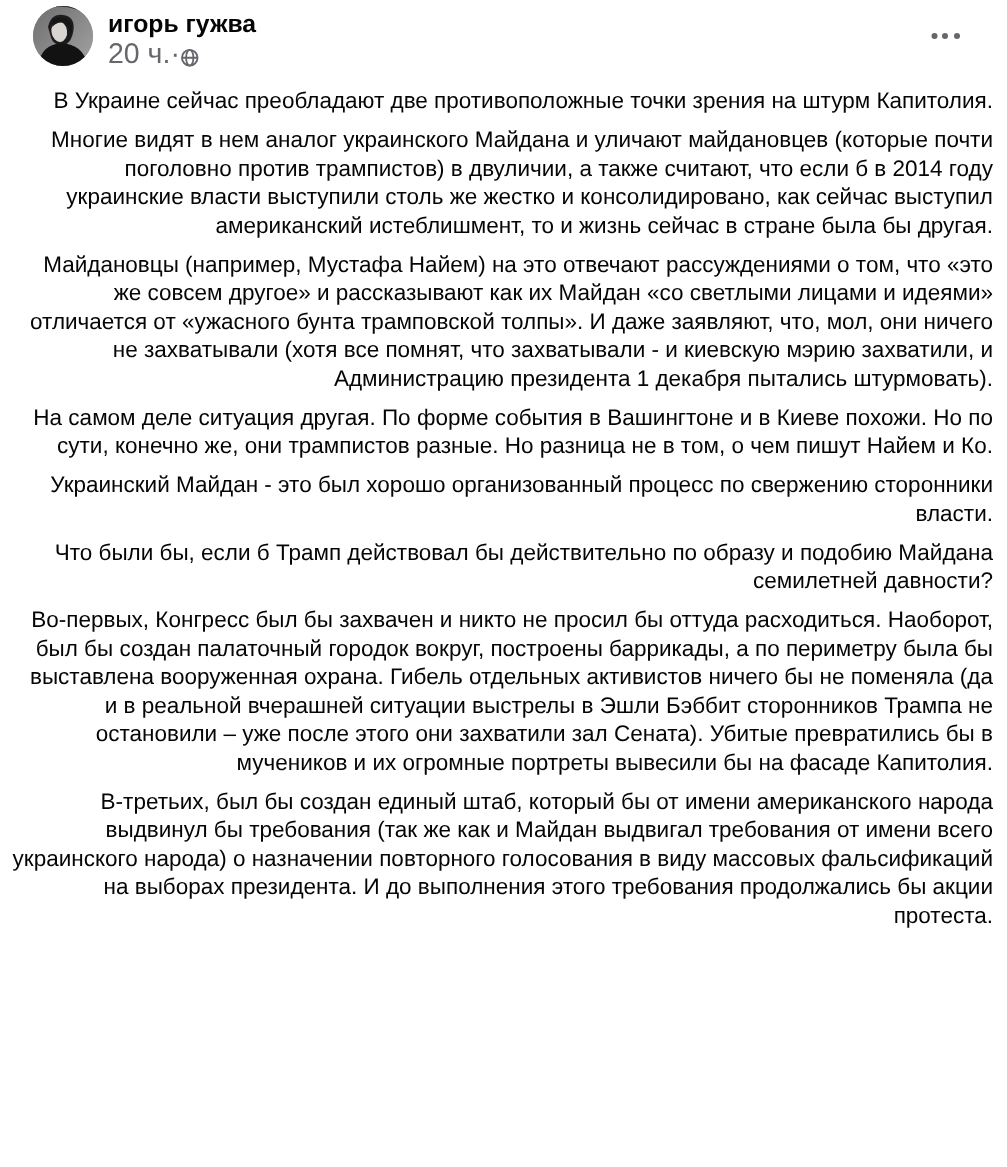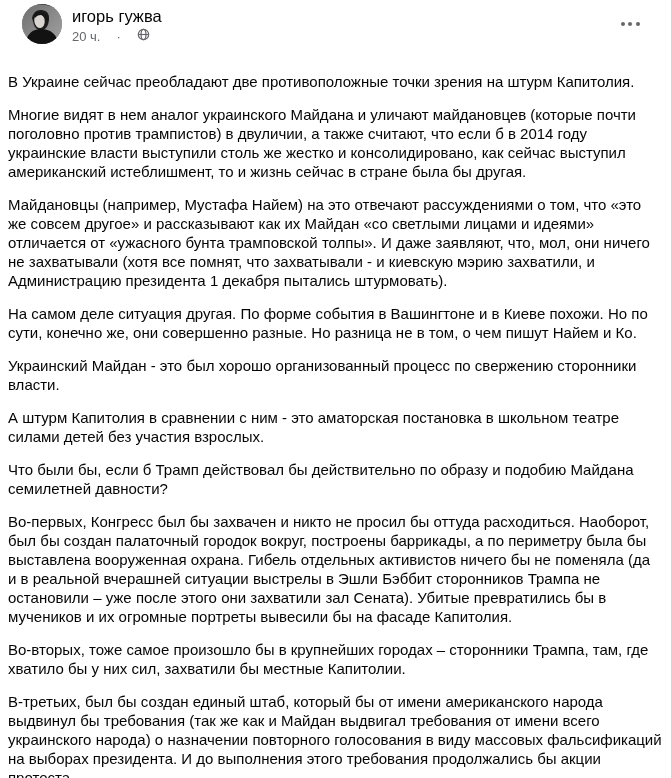--- a/index.html
+++ b/index.html
@@ -16,47 +16,47 @@
   
   .header { position:relative; height:50px; }
   .avatar {
     position:absolute; left:22px; top:4px;
     width:40px; height:40px; border-radius:50%;
     overflow:hidden; cursor:pointer; background:#8c8c8c;
   }
   .avatar svg { display:block; }
   .hmeta { position:absolute; left:72px; top:6px; }
   .author {
-    font-weight:400; font-size:16.5px; line-height:20px;
+    font-weight:700; font-size:16.5px; line-height:20px;
     color:#050505; cursor:pointer; white-space:nowrap;
   }
   .subline {
-    display:flex; align-items:flex-start; gap:16px;
-    color:#65676B; font-size:13px; line-height:17px; margin-top:2px;
+    display:flex; align-items:flex-end; gap:0;
+    color:#65676B; font-size:19px; line-height:17px; margin-top:2px;
   }
   .subline .ts { cursor:pointer; }
   .globe { display:inline-flex; align-items:center; }
   .menu-btn {
     position:absolute; right:23px; top:13px;
     width:36px; height:22px; border-radius:6px;
     display:flex; align-items:center; justify-content:center; gap:3.5px;
     cursor:pointer;
   }
   .menu-btn i {
     width:4px; height:4px; border-radius:50%;
     background:#65676B; display:block;
   }
 
   
   .body-text {
     padding:8px 9px 0 8px;
     font-size:15px; line-height:19px;
     color:#050505;
   }
-  .body-text p { margin:14px 0 7px 0; }
+  .body-text p { margin:0 0 7px 0;text-align:right; }
 </style>
 </head>
 <body>
 
 <div class="post">
 
   <div class="header">
 
     <div class="avatar">
       <svg width="40" height="40" viewBox="0 0 40 40">
@@ -95,22 +95,20 @@
       <i></i>
       <i></i>
     </div>
 
   </div>
 
   <div class="body-text">
     <p>В Украине сейчас преобладают две противоположные точки зрения на штурм Капитолия.</p>
     <p>Многие видят в нем аналог украинского Майдана и уличают майдановцев (которые почти поголовно против трампистов) в двуличии, а также считают, что если б в 2014 году украинские власти выступили столь же жестко и консолидировано, как сейчас выступил американский истеблишмент, то и жизнь сейчас в стране была бы другая.</p>
     <p>Майдановцы (например, Мустафа Найем) на это отвечают рассуждениями о том, что «это же совсем другое» и рассказывают как их Майдан «со светлыми лицами и идеями» отличается от «ужасного бунта трамповской толпы». И даже заявляют, что, мол, они ничего не захватывали (хотя все помнят, что захватывали - и киевскую мэрию захватили, и Администрацию президента 1 декабря пытались штурмовать).</p>
-    <p>На самом деле ситуация другая. По форме события в Вашингтоне и в Киеве похожи. Но по сути, конечно же, они совершенно разные. Но разница не в том, о чем пишут Найем и Ко.</p>
+    <p>На самом деле ситуация другая. По форме события в Вашингтоне и в Киеве похожи. Но по сути, конечно же, они трампистов разные. Но разница не в том, о чем пишут Найем и Ко.</p>
     <p>Украинский Майдан - это был хорошо организованный процесс по свержению сторонники власти.</p>
-    <p>А штурм Капитолия в сравнении с ним - это аматорская постановка в школьном театре силами детей без участия взрослых.</p>
     <p>Что были бы, если б Трамп действовал бы действительно по образу и подобию Майдана семилетней давности?</p>
     <p>Во-первых, Конгресс был бы захвачен и никто не просил бы оттуда расходиться. Наоборот, был бы создан палаточный городок вокруг, построены баррикады, а по периметру была бы выставлена вооруженная охрана. Гибель отдельных активистов ничего бы не поменяла (да и в реальной вчерашней ситуации выстрелы в Эшли Бэббит сторонников Трампа не остановили – уже после этого они захватили зал Сената). Убитые превратились бы в мучеников и их огромные портреты вывесили бы на фасаде Капитолия.</p>
-    <p>Во-вторых, тоже самое произошло бы в крупнейших городах – сторонники Трампа, там, где хватило бы у них сил, захватили бы местные Капитолии.</p>
     <p>В-третьих, был бы создан единый штаб, который бы от имени американского народа выдвинул бы требования (так же как и Майдан выдвигал требования от имени всего украинского народа) о назначении повторного голосования в виду массовых фальсификаций на выборах президента. И до выполнения этого требования продолжались бы акции протеста.</p>
   </div>
 
 </div>
 
 </body></html>

